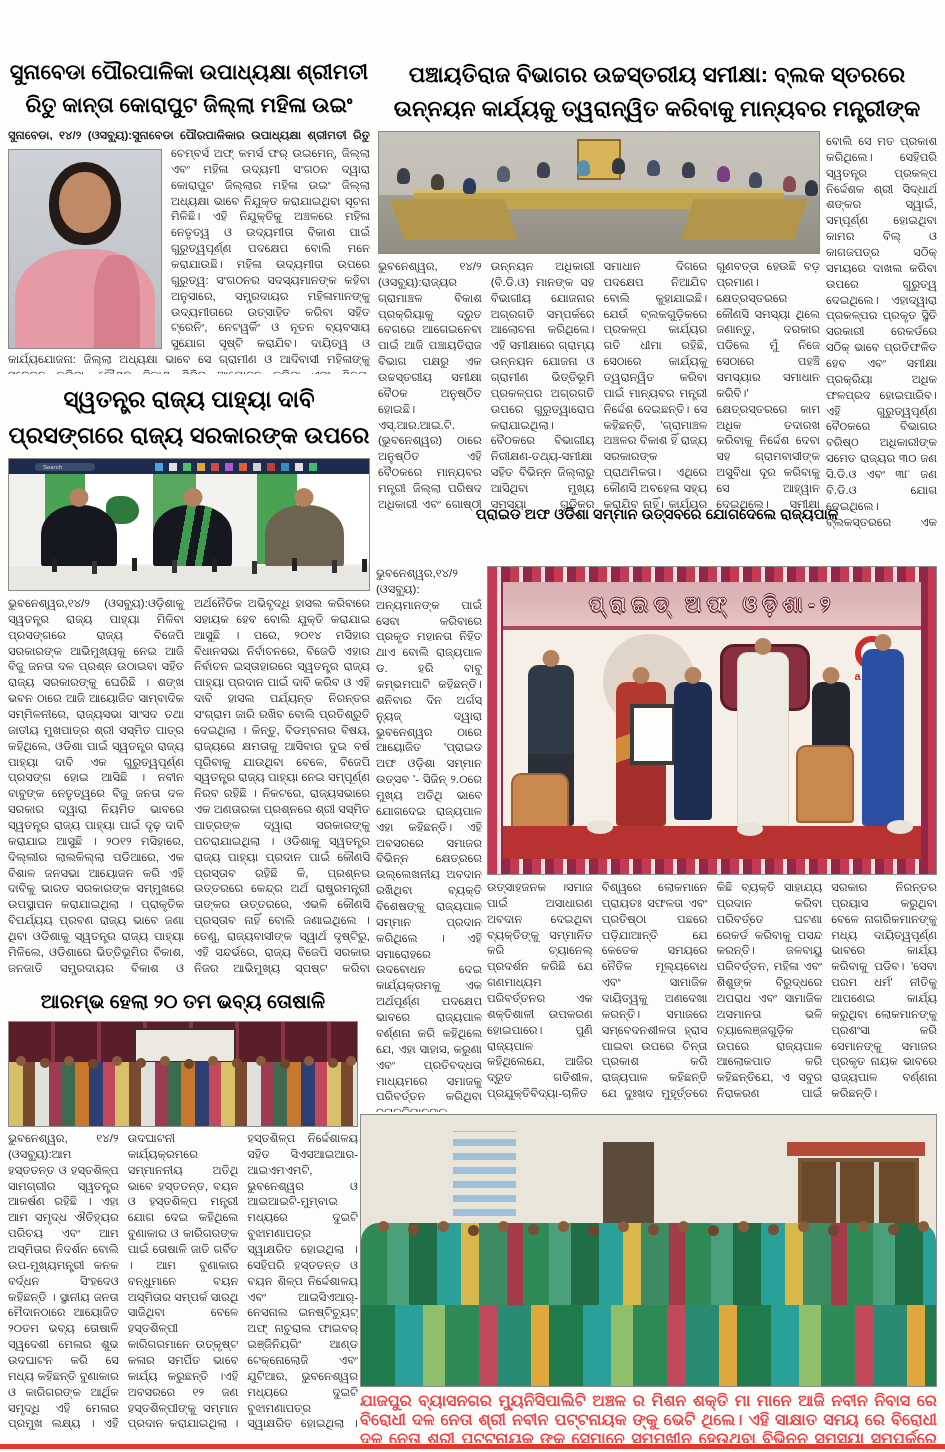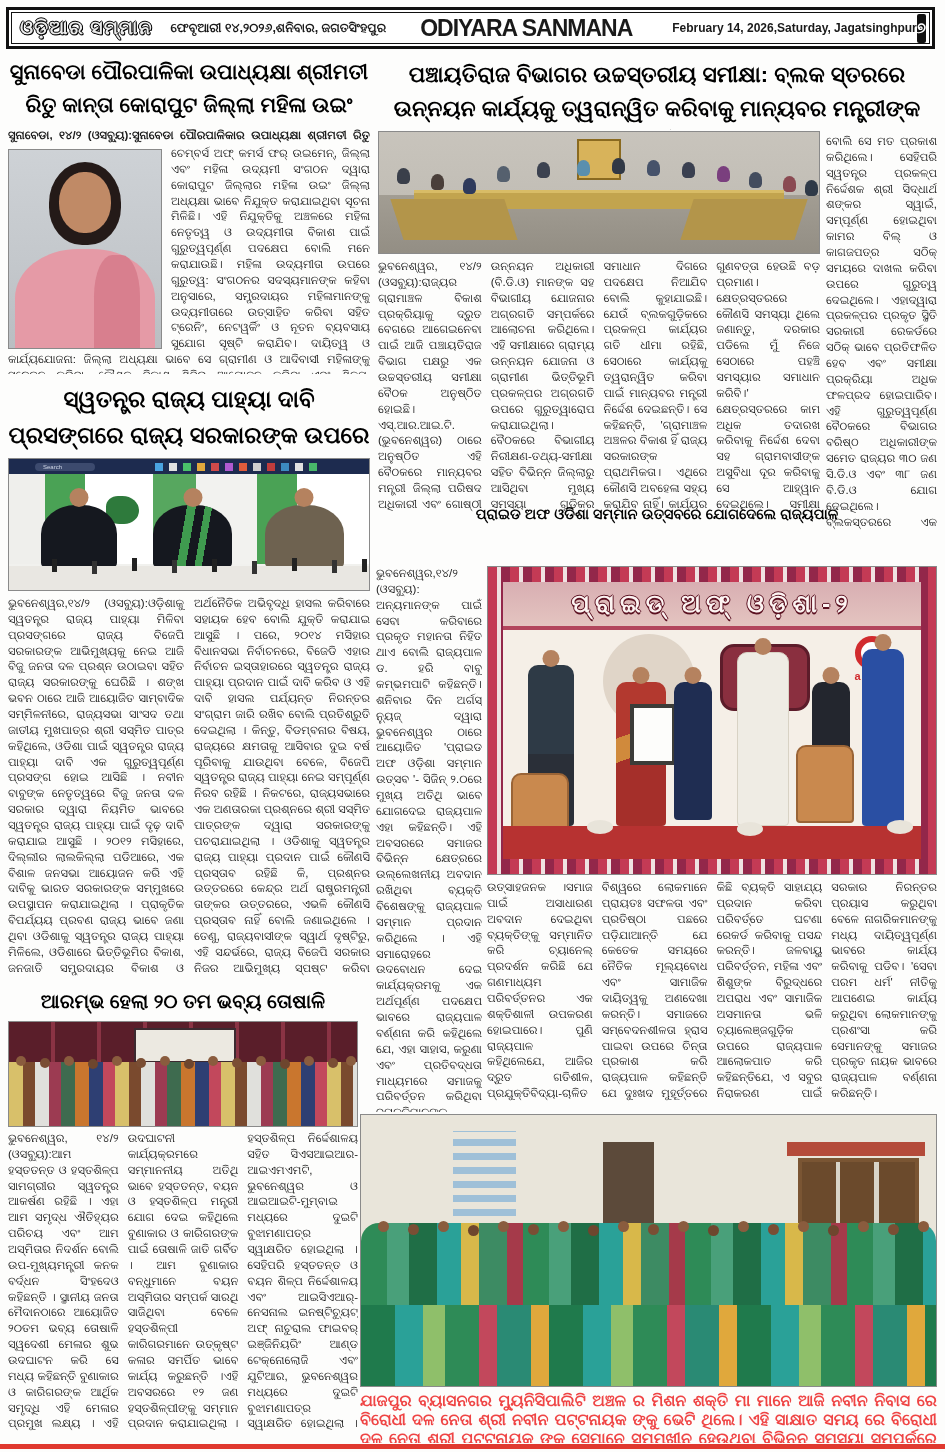--- a/index.html
+++ b/index.html
@@ -57,21 +57,21 @@
   .p3-head{position:absolute;left:50%;transform:translateX(-50%);top:-17px;width:19px;height:19px;border-radius:50%;background:#b5825f;}
   .p3-scarf{position:absolute;inset:0;background:linear-gradient(100deg,transparent 0 38%,#3f9b4f 38% 48%,transparent 48% 58%,#3f9b4f 58% 66%,transparent 66%);border-radius:inherit;}
   .p3-table{position:absolute;bottom:0;left:0;right:0;height:18%;background:#e9e7e2;}
   .p3-mics{position:absolute;bottom:14%;left:12%;width:5px;height:13px;background:#222;
      box-shadow:40px 2px 0 #333,80px -1px 0 #222,120px 1px 0 #333,160px 0 0 #222,200px 2px 0 #333,240px -1px 0 #222,280px 1px 0 #333,310px 0 0 #222;}
 
   
   .p4{background:repeating-linear-gradient(90deg,#c43a55 0 9px,#efe2e2 9px 13px,#93274a 13px 22px);}
   .p4-in{position:absolute;inset:15px;background:#f5efe7;overflow:hidden;}
   .p4-banner{position:absolute;top:0;left:0;right:0;height:44px;background:linear-gradient(180deg,#d8aeb2,#e4c4c0);
-     display:flex;align-items:center;justify-content:center;font-size:25px;font-weight:bold;color:#fdf4f2;letter-spacing:5px;
+     display:flex;align-items:center;justify-content:center;font-size:21px;font-weight:normal;color:#fdf4f2;letter-spacing:5px;
      text-shadow:-1px 0 #5a1020,1px 0 #5a1020,0 -1px #5a1020,0 2px #5a1020;border-bottom:4px solid #b2455c;}
   .p4-medal{position:absolute;top:52px;left:24%;width:22%;height:34%;background:#cdbfae;border-radius:50%;opacity:.55;}
   .p4-plaque{position:absolute;top:62px;left:52%;width:20%;height:22%;background:#8a2f3f;border-radius:14px;border:3px solid #5c1c2a;}
   .person{position:absolute;border-radius:10px 10px 4px 4px;}
   .person:before{content:'';position:absolute;top:-15px;left:50%;transform:translateX(-50%);width:17px;height:17px;border-radius:50%;background:#b5825f;}
   .s-vest{background:linear-gradient(180deg,#2e3a46 0 55%,#2a2f38 55%);}
   .s-saree{background:linear-gradient(160deg,#b3392f 0 35%,#d08a3c 35% 50%,#a52f2a 50%);}
   .s-navy{background:#1f2d52;}
   .s-white{background:#efece4;border:1px solid #d8d2c4;}
   .s-suit{background:#23262e;}
@@ -116,29 +116,20 @@
   .red-rule{position:absolute;left:0;top:1444px;width:945px;height:5px;background:#e0392f;}
   .cols-2{column-count:2;column-gap:10px;}
   .cols-3{column-count:3;column-gap:9px;}
   .cols-4{column-count:4;column-gap:9px;}
 </style>
 </head>
 <body>
 
 <div id="page">
 
-  <div class="masthead">
-    <div class="masthead-inner">
-      <span class="mh-logo">ଓଡ଼ିଆର ସମ୍ମାନ</span>
-      <span class="mh-odate">ଫେବୃଆରୀ ୧୪,୨୦୨୬,ଶନିବାର, ଜଗତସିଂହପୁର</span>
-      <span class="mh-title">ODIYARA SANMANA</span>
-      <span class="mh-edate">February 14, 2026,Saturday, Jagatsinghpur</span>
-      <span class="mh-page">୭</span>
-    </div>
-  </div>
 
   <div class="headline" style="left:8px;top:56px;width:362px;height:70px;font-size:21px;">ସୁନାବେଡା ପୌରପାଳିକା ଉପାଧ୍ୟକ୍ଷା ଶ୍ରୀମତୀ ରିତୁ କାନ୍ତା କୋରାପୁଟ ଜିଲ୍ଲା ମହିଳା ଉଇଂ ଅଧ୍ୟକ୍ଷା ଭାବେ ନିଯୁକ୍ତ</div>
   <div class="colbox btxt" style="left:8px;top:128px;width:362px;height:17px;font-weight:bold;">ସୁନାବେଡା, ୧୪/୨ (ଓସବ୍ୟୁ):ସୁନାବେଡା ପୌରପାଳିକାର ଉପାଧ୍ୟକ୍ଷା ଶ୍ରୀମତୀ ରିତୁ କାନ୍ତାଙ୍କୁ ଇଣ୍ଡିଆନ୍</div>
   <div class="colbox" style="left:8px;top:146px;width:362px;height:228px;">
     <div class="float-photo p1">
       <div class="p1-hair"></div>
       <div class="p1-face"></div>
       <div class="p1-body"></div>
       <div class="p1-dupatta"></div>
     </div>

